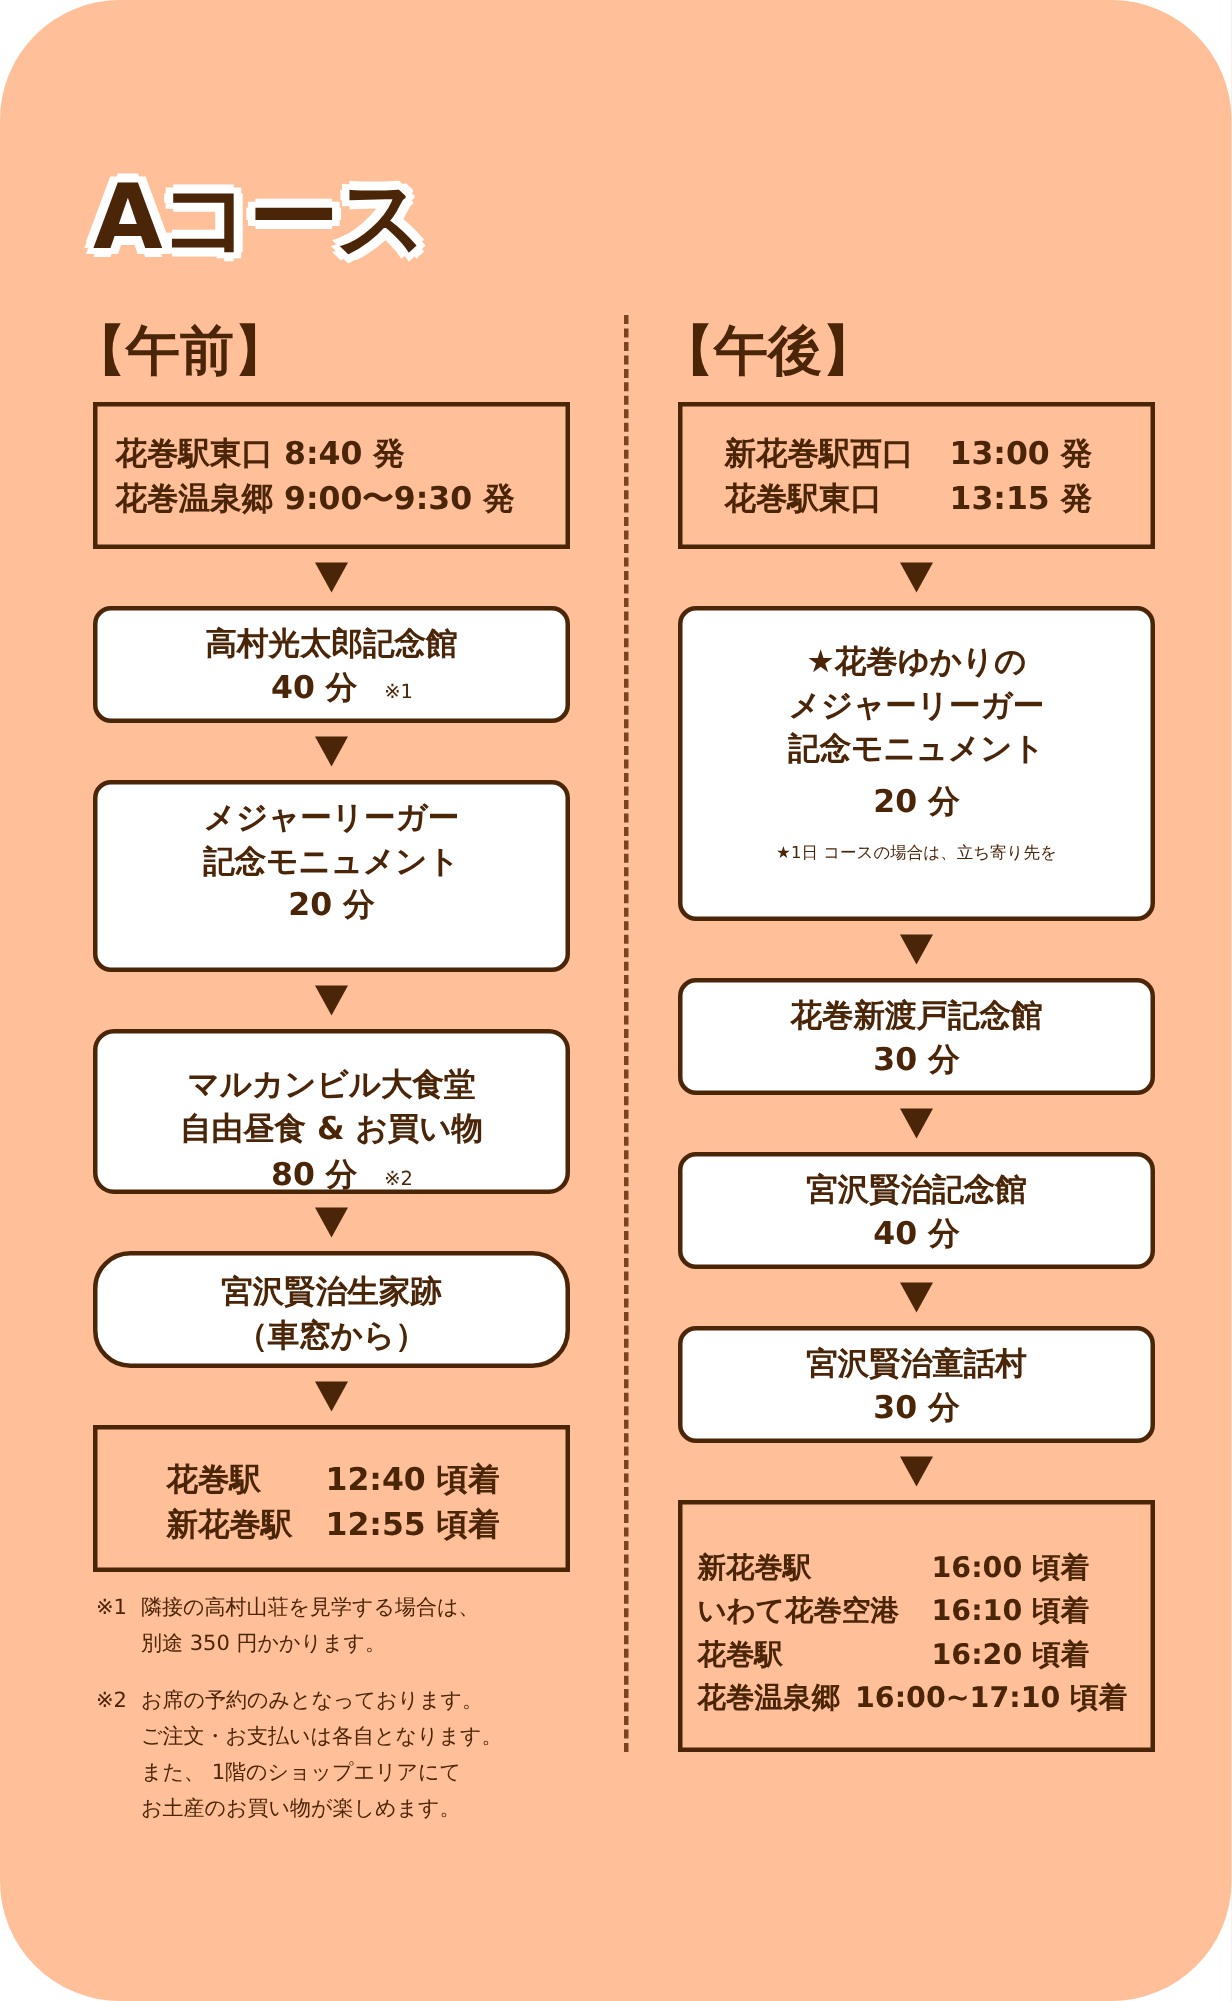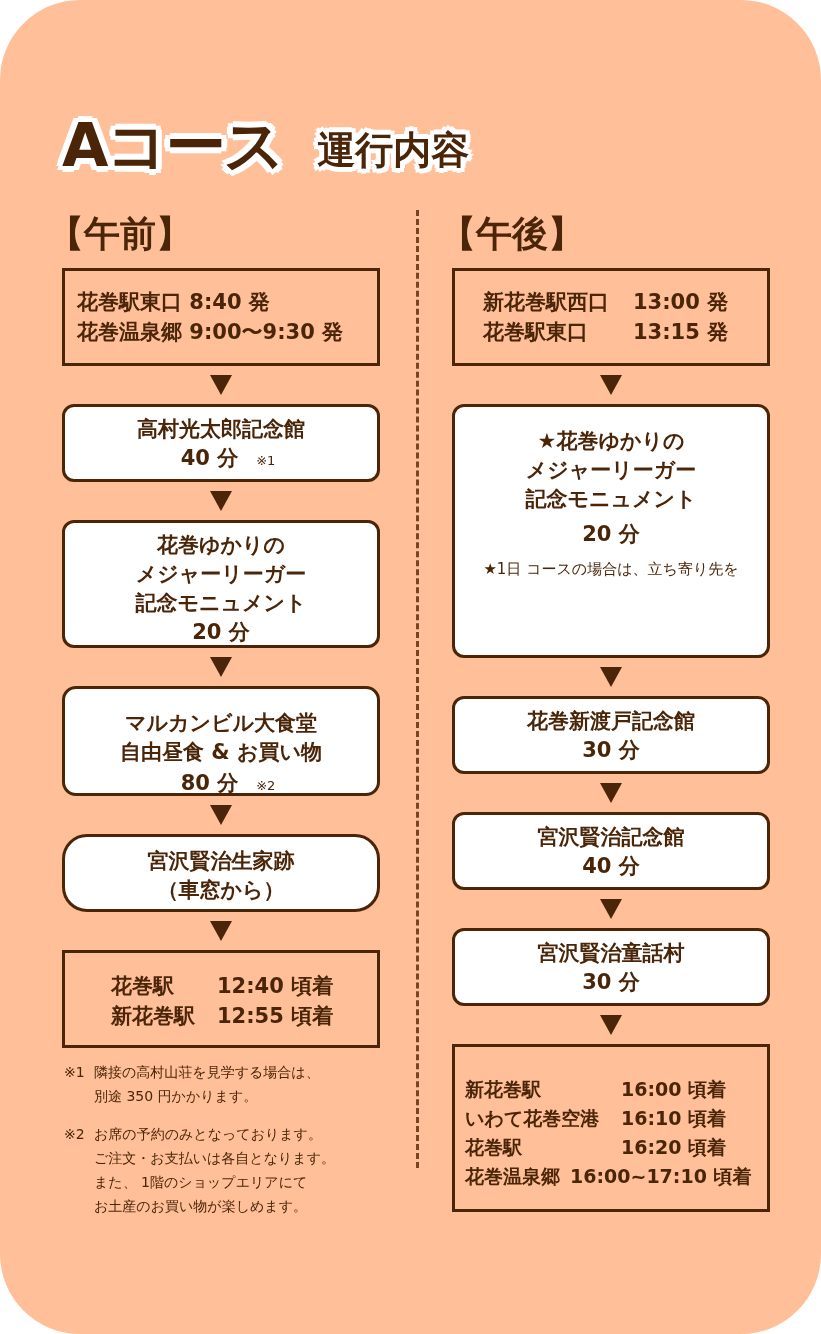--- a/index.html
+++ b/index.html
@@ -24,34 +24,33 @@
   .col { position:absolute; width:318px; display:flex; flex-direction:column; align-items:center; }
   .col.left { left:62px; top:268px; }
   .col.right { left:452px; top:268px; }
   .box-rect { width:100%; box-sizing:border-box; border:3px solid #4a2508; background:#ffbf98;
               font-size:21px; font-weight:bold; line-height:30px; }
   .box-round { width:100%; box-sizing:border-box; border:3px solid #4a2508; background:#ffffff;
                border-radius:12px; text-align:center; font-size:21px; font-weight:bold; line-height:29px; }
   .arrow { width:0; height:0; border-left:11px solid transparent; border-right:11px solid transparent;
            border-top:20px solid #4a2508; margin:9px 0 9px 0; }
   .note-mark { font-size:13px; font-weight:normal; margin-left:18px; }
-  .star-note { font-size:15px; font-weight:normal; line-height:20px; margin-top:10px; }
+  .star-note { font-size:11px; font-weight:normal; line-height:20px; margin-top:10px; }
   .row { display:flex; }
   .footnotes { position:absolute; left:64px; top:1060px; width:330px; font-size:14px; line-height:24px; color:#4a2508; }
   .fn { display:flex; margin-bottom:14px; }
   .fn-mark { width:30px; flex:none; }
 </style>
 </head>
 <body>
 
 <div class="card">
 
   <div class="title">
     <span class="title-main">Aコース</span>
-    <span class="title-sub">運行内容</span>
   </div>
 
   <div class="section-head" style="left:48px; top:210px;">【午前】</div>
   <div class="section-head" style="left:440px; top:210px;">【午後】</div>
 
   <div class="divider"></div>
 
   <div class="col left">
     <div class="box-rect" style="height:98px; padding:16px 0 0 12px;">
       <div>花巻駅東口 8:40 発</div>
@@ -59,21 +58,20 @@
     </div>
     <div class="arrow"></div>
 
     <div class="box-round" style="height:78px; padding-top:8px;">
       <div>高村光太郎記念館</div>
       <div style="padding-left:14px;"><span>40 分</span><span class="note-mark">※1</span></div>
     </div>
     <div class="arrow"></div>
 
     <div class="box-round" style="height:128px; padding-top:8px;">
-      <div>花巻ゆかりの</div>
       <div>メジャーリーガー</div>
       <div>記念モニュメント</div>
       <div>20 分</div>
     </div>
     <div class="arrow"></div>
 
     <div class="box-round" style="height:110px; padding-top:20px;border-radius:14px;">
       <div>マルカンビル大食堂</div>
       <div>自由昼食 &amp; お買い物</div>
       <div style="padding-left:14px; margin-top:2px;"><span>80 分</span><span class="note-mark">※2</span></div>
@@ -123,21 +121,21 @@
           <span style="width:150px;">新花巻駅西口</span>
           <span>13:00 発</span>
         </div>
       <div class="row">
           <span style="width:150px;">花巻駅東口</span>
           <span>13:15 発</span>
         </div>
     </div>
     <div class="arrow"></div>
 
-    <div class="box-round" style="height:254px; padding-top:20px;">
+    <div class="box-round" style="height:210px; padding-top:20px;">
       <div>★花巻ゆかりの</div>
       <div>メジャーリーガー</div>
       <div>記念モニュメント</div>
       <div style="margin-top:6px;">20 分</div>
       <div class="star-note">
         <div>★1日 コースの場合は、立ち寄り先を</div>
       </div>
     </div>
     <div class="arrow"></div>
 

